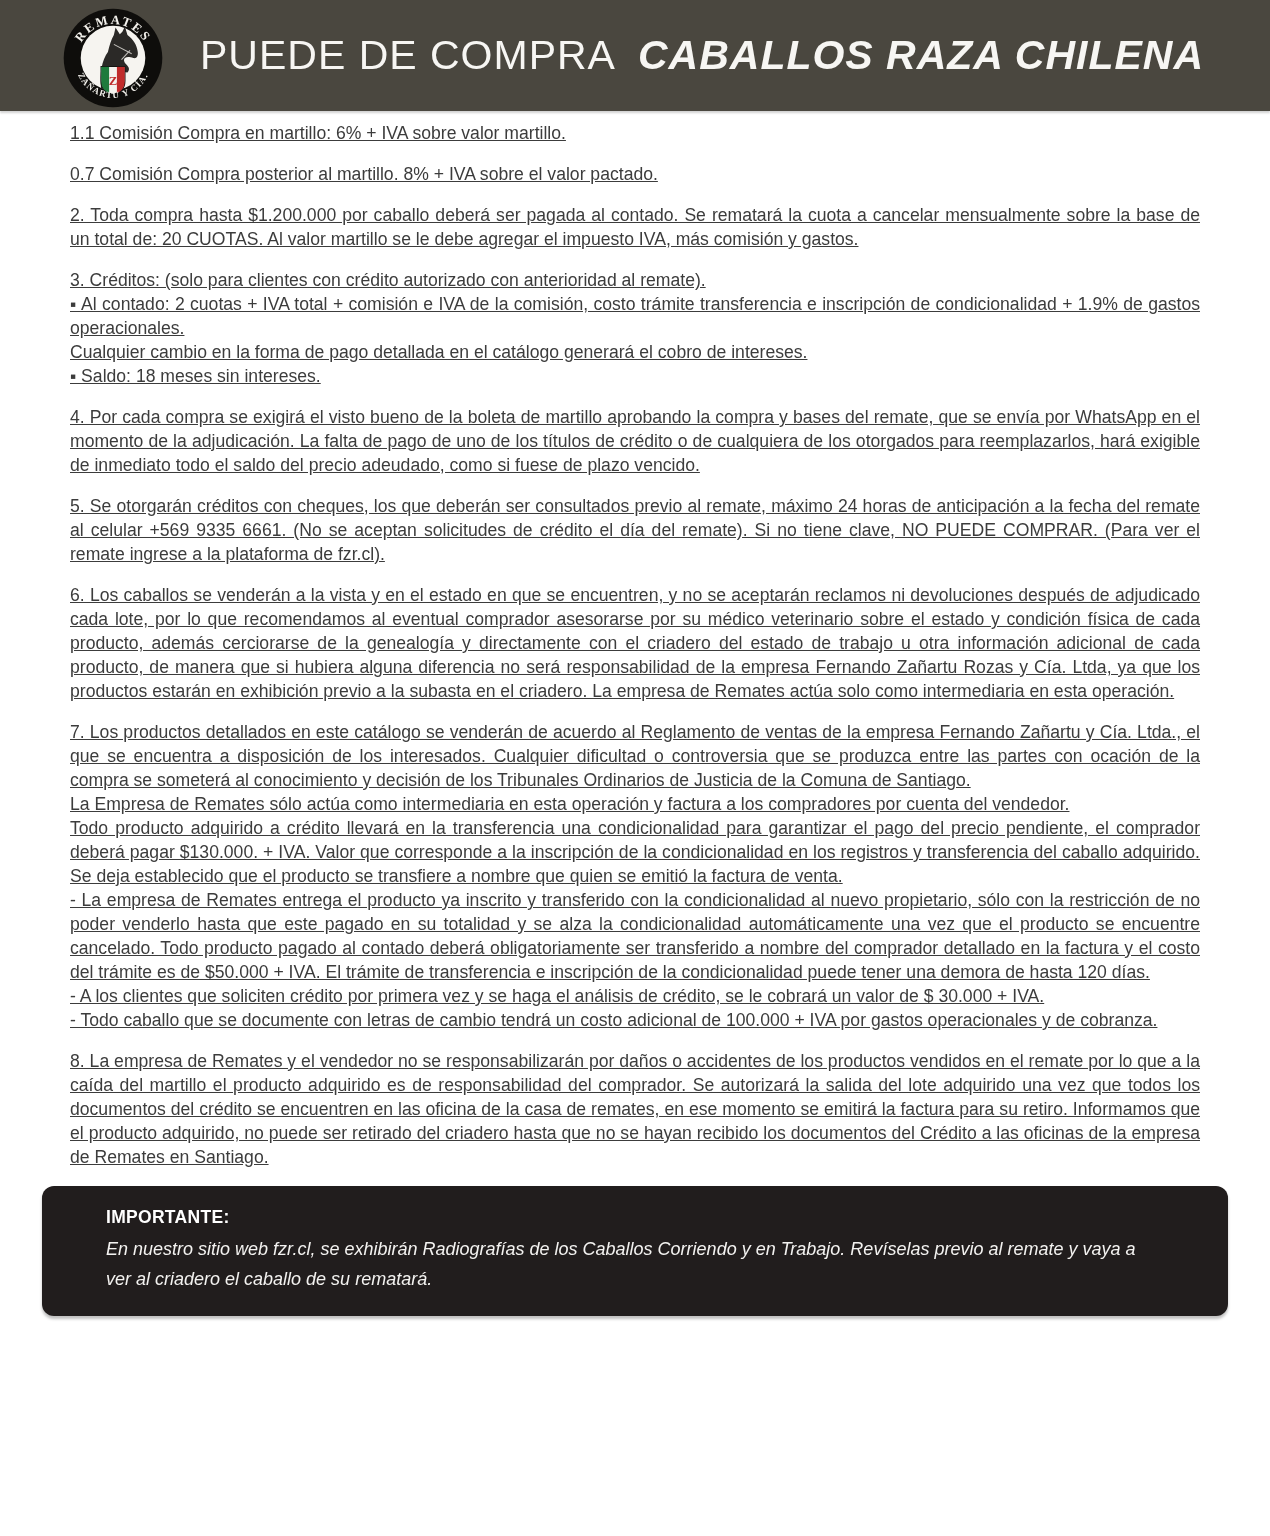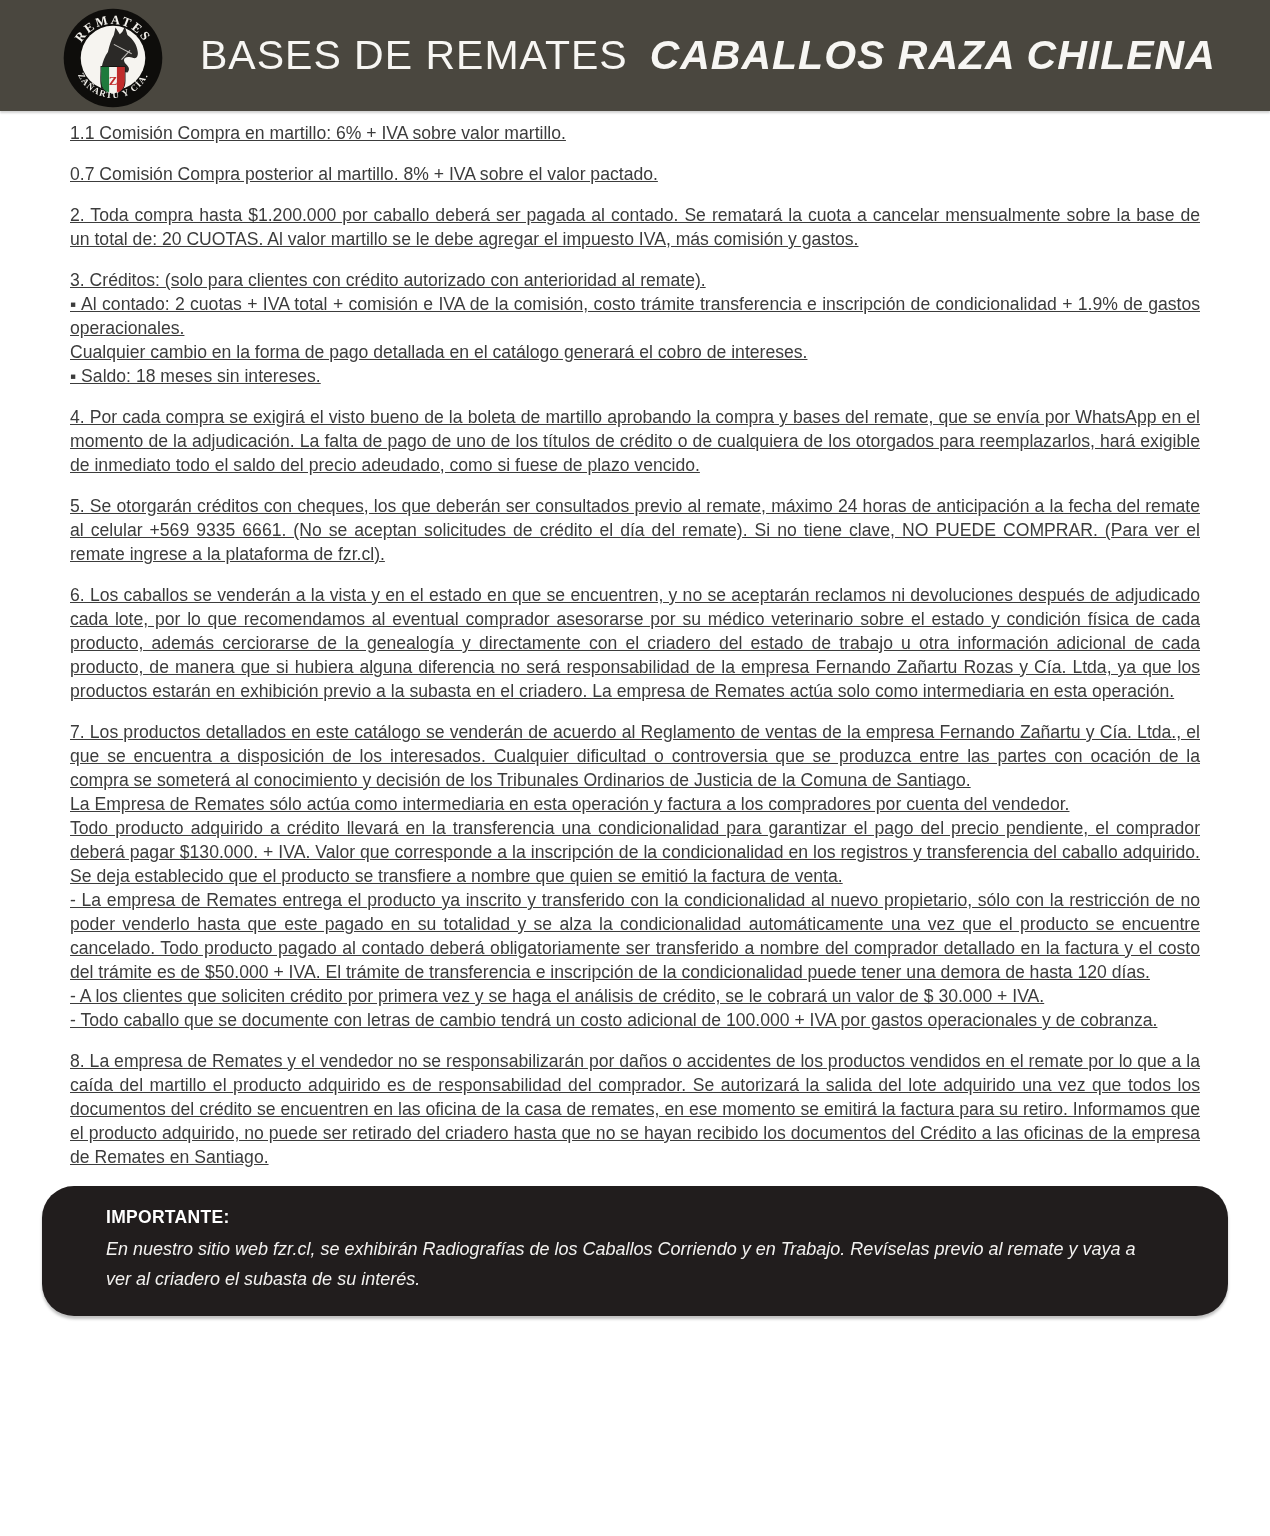--- a/index.html
+++ b/index.html
@@ -32,21 +32,21 @@
     color:var(--body-text,#3c3c3c);
     text-align:justify;
     white-space:pre-line;
     text-decoration:underline;
   }
 
   
   .notice{
     margin:10px 42px 0 42px;
     background:var(--notice-bg,#211d1d);
-    border-radius:32px;
+    border-radius:12px;
     padding:18px 64px 22px 64px;
     box-shadow:0 3px 3px rgba(0,0,0,.25);
   }
   .notice-label{color:#ffffff;font-weight:700;font-size:17.5px;line-height:26px;letter-spacing:.3px;}
   .notice-text{
     color:#f3f2f0;font-style:italic;font-size:18px;line-height:30px;
     margin-top:4px;max-width:1085px;
   }
 </style>
 </head>
@@ -82,21 +82,21 @@
         </g>
 
         <text font-family="Liberation Serif, serif" font-weight="bold" font-size="15" fill="#f3f1ec" letter-spacing="2.5">
           <textPath href="#arcTop" startOffset="50%" text-anchor="middle">REMATES</textPath>
         </text>
         <text font-family="Liberation Serif, serif" font-weight="bold" font-size="10.5" fill="#f3f1ec" letter-spacing="1.4">
           <textPath href="#arcBot" startOffset="50%" text-anchor="middle">ZAÑARTU Y CÍA.</textPath>
         </text>
       </svg>
     </span>
-    <h1 class="title"><span>BASES DE REMATES</span><em class="ital">CABALLOS RAZA CHILENA</em></h1>
+    <h1 class="title"><span>PUEDE DE COMPRA</span><em class="ital">CABALLOS RAZA CHILENA</em></h1>
   </header>
 
   <main class="terms">
       <p class="para">1.1 Comisión Compra en martillo: 6% + IVA sobre valor martillo.</p>
       <p class="para">0.7 Comisión Compra posterior al martillo. 8% + IVA sobre el valor pactado.</p>
       <p class="para">2. Toda compra hasta $1.200.000 por caballo deberá ser pagada al contado. Se rematará la cuota a cancelar mensualmente sobre la base de un total de: 20 CUOTAS. Al valor martillo se le debe agregar el impuesto IVA, más comisión y gastos.</p>
       <p class="para">3. Créditos: (solo para clientes con crédito autorizado con anterioridad al remate).
 ▪ Al contado: 2 cuotas + IVA total + comisión e IVA de la comisión, costo trámite transferencia e inscripción de condicionalidad + 1.9% de gastos operacionales.
 Cualquier cambio en la forma de pago detallada en el catálogo generará el cobro de intereses.
 ▪ Saldo: 18 meses sin intereses.</p>
@@ -107,16 +107,16 @@
 La Empresa de Remates sólo actúa como intermediaria en esta operación y factura a los compradores por cuenta del vendedor.
 Todo producto adquirido a crédito llevará en la transferencia una condicionalidad para garantizar el pago del precio pendiente, el comprador deberá pagar $130.000. + IVA. Valor que corresponde a la inscripción de la condicionalidad en los registros y transferencia del caballo adquirido. Se deja establecido que el producto se transfiere a nombre que quien se emitió la factura de venta.
 - La empresa de Remates entrega el producto ya inscrito y transferido con la condicionalidad al nuevo propietario, sólo con la restricción de no poder venderlo hasta que este pagado en su totalidad y se alza la condicionalidad automáticamente una vez que el producto se encuentre cancelado. Todo producto pagado al contado deberá obligatoriamente ser transferido a nombre del comprador detallado en la factura y el costo del trámite es de $50.000 + IVA. El trámite de transferencia e inscripción de la condicionalidad puede tener una demora de hasta 120 días.
 - A los clientes que soliciten crédito por primera vez y se haga el análisis de crédito, se le cobrará un valor de $ 30.000 + IVA.
 - Todo caballo que se documente con letras de cambio tendrá un costo adicional de 100.000 + IVA por gastos operacionales y de cobranza.</p>
       <p class="para">8. La empresa de Remates y el vendedor no se responsabilizarán por daños o accidentes de los productos vendidos en el remate por lo que a la caída del martillo el producto adquirido es de responsabilidad del comprador. Se autorizará la salida del lote adquirido una vez que todos los documentos del crédito se encuentren en las oficina de la casa de remates, en ese momento se emitirá la factura para su retiro. Informamos que el producto adquirido, no puede ser retirado del criadero hasta que no se hayan recibido los documentos del Crédito a las oficinas de la empresa de Remates en Santiago.</p>
     </main>
 
   <section class="notice">
     <div class="notice-label">IMPORTANTE:</div>
-    <div class="notice-text">En nuestro sitio web fzr.cl, se exhibirán Radiografías de los Caballos Corriendo y en Trabajo. Revíselas previo al remate y vaya a ver al criadero el subasta de su interés.</div>
+    <div class="notice-text">En nuestro sitio web fzr.cl, se exhibirán Radiografías de los Caballos Corriendo y en Trabajo. Revíselas previo al remate y vaya a ver al criadero el caballo de su rematará.</div>
   </section>
 
 </div>
 
 </body></html>

